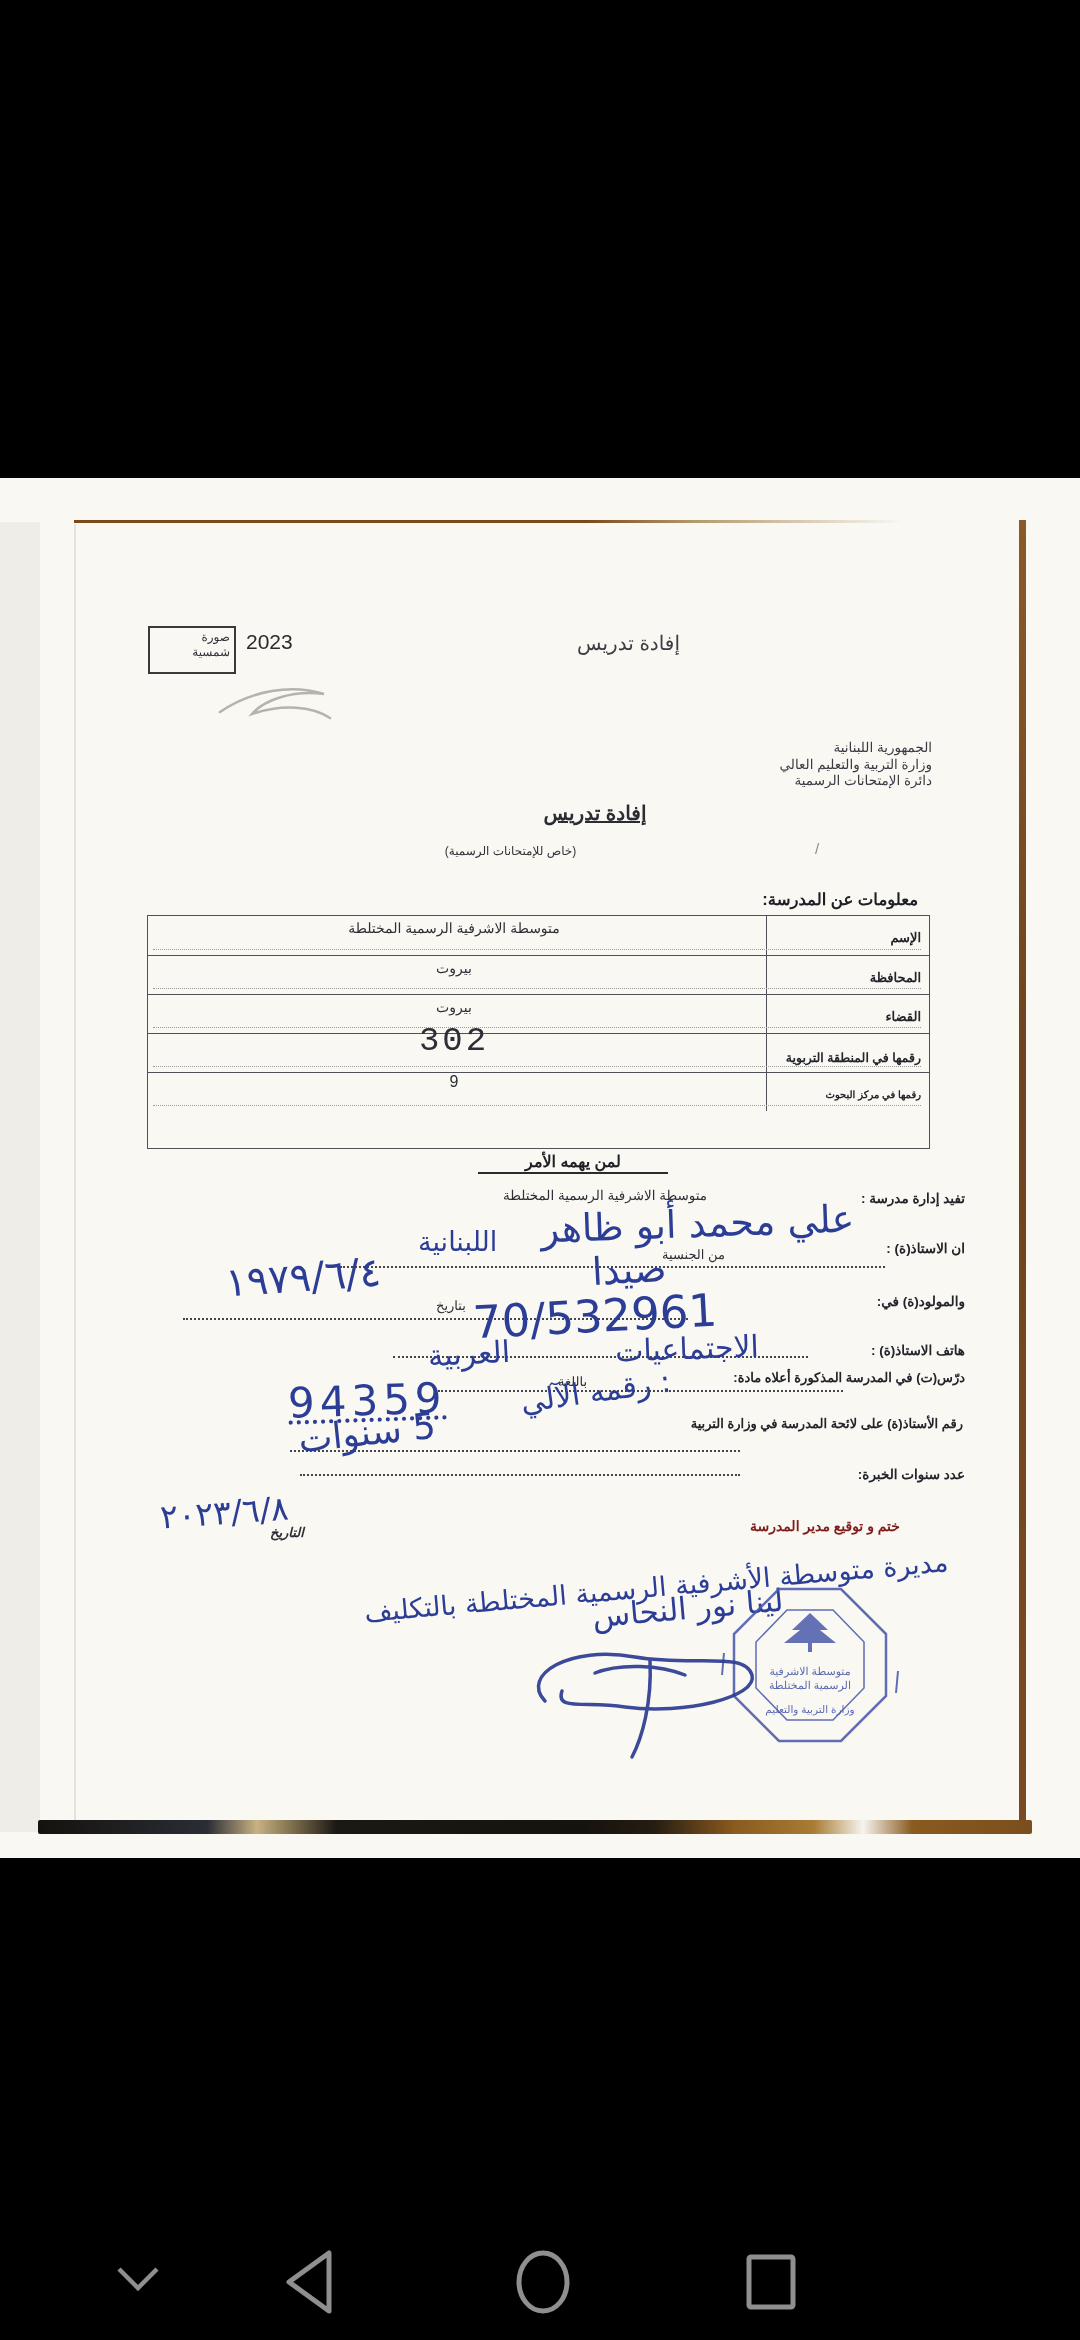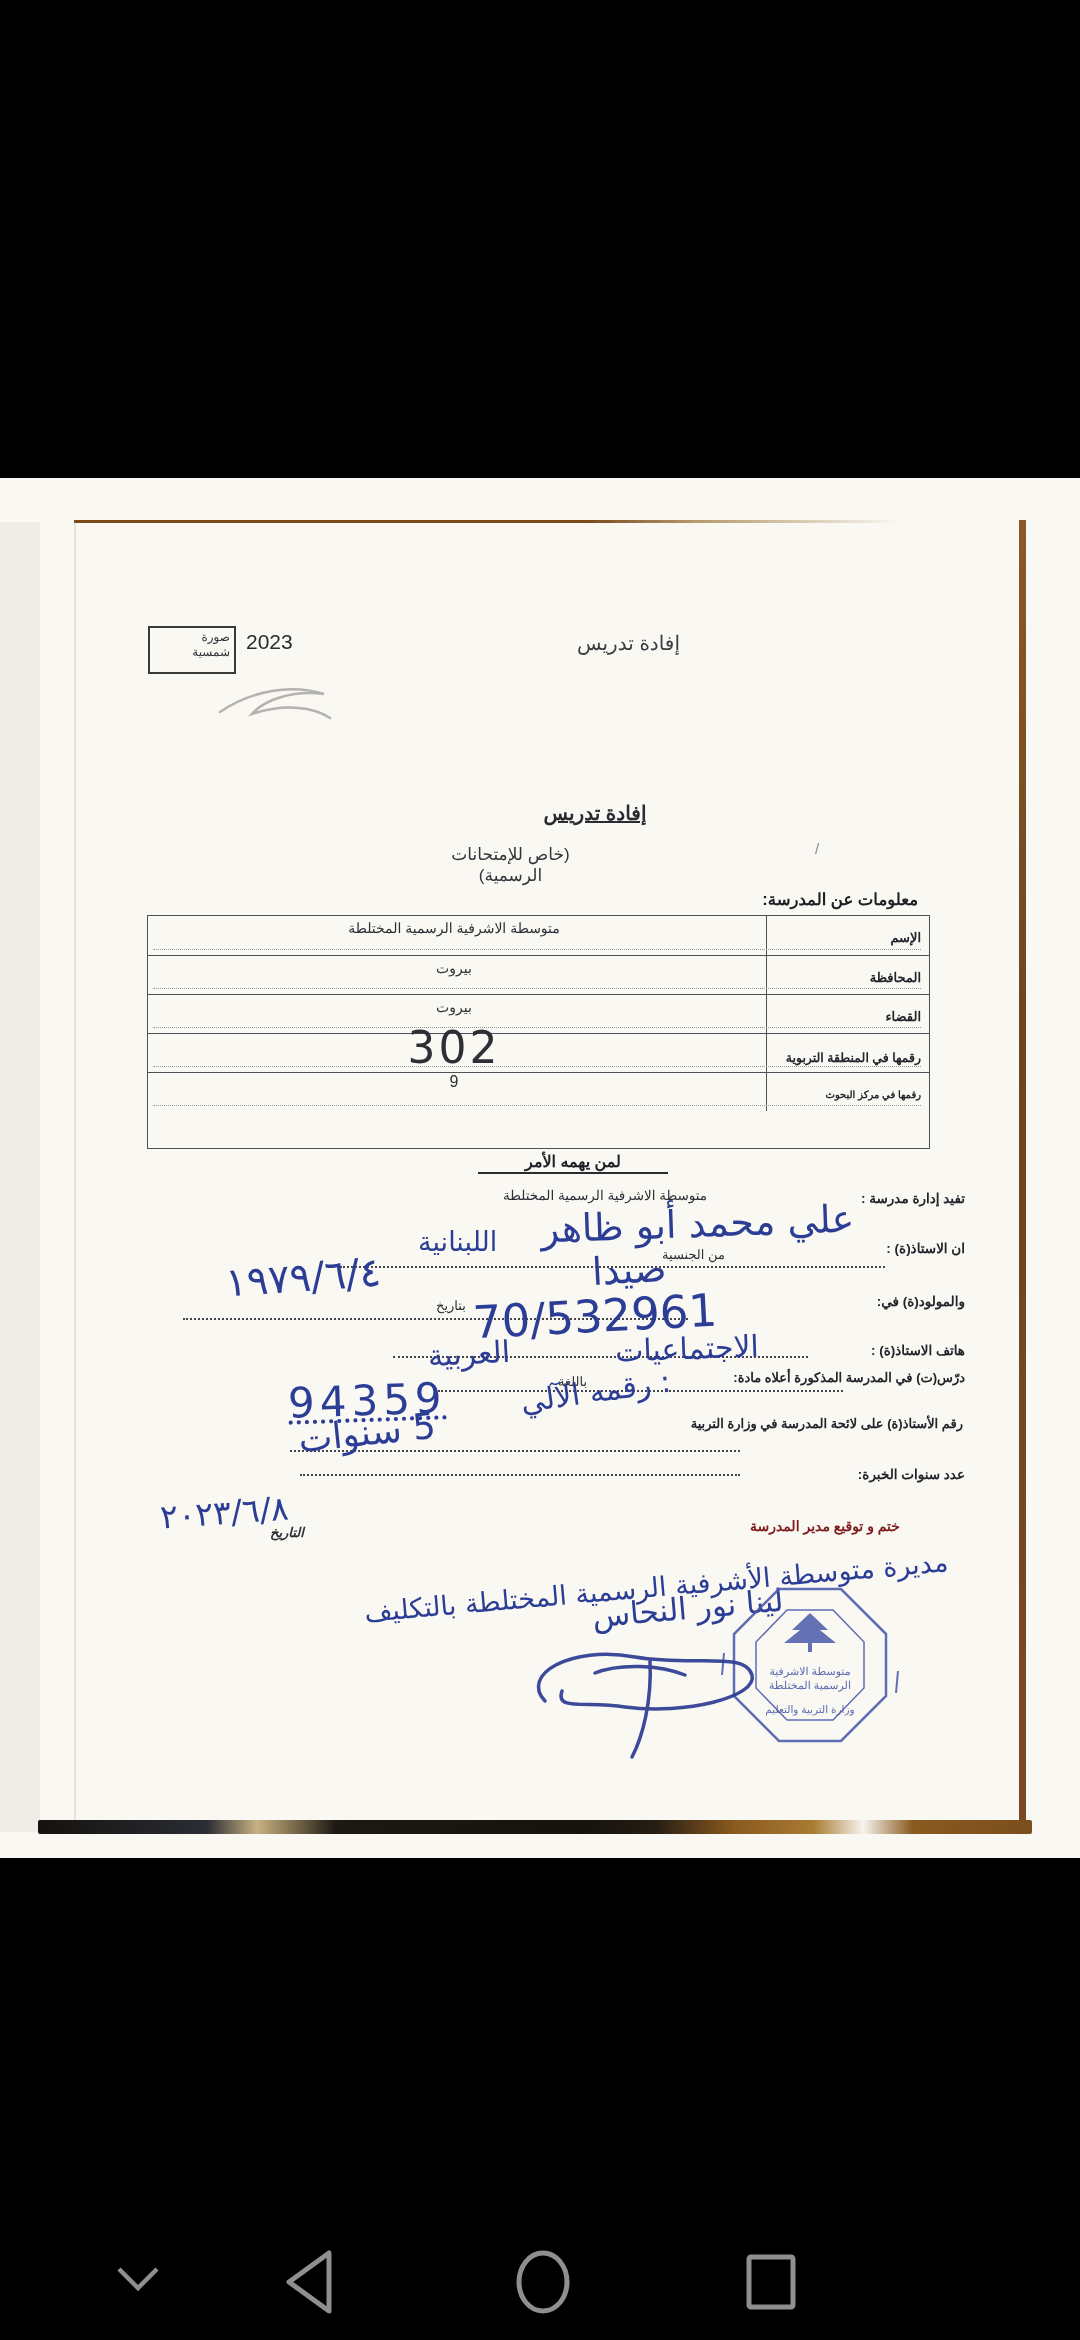--- a/index.html
+++ b/index.html
@@ -47,24 +47,30 @@
   <div class="abs" style="left:148px;top:148px;width:88px;height:48px;border:2px solid #3a3a3a;direction:rtl;
        font-size:12px;color:#33333b;padding:2px 4px 0 0;box-sizing:border-box;line-height:15px;">
     <div>صورة</div>
     <div>شمسية</div>
   </div>
 
   <svg class="abs" style="left:212px;top:200px;" width="170" height="56" viewBox="0 0 170 56">
     <path d="M8 34 C40 12 80 6 112 16 C80 12 52 22 40 36 C70 26 100 28 118 40" fill="none" stroke="#b5b3ae" stroke-width="2.5" stroke-linecap="round"></path>
   </svg>
 
+  <div class="abs" style="left:640px;top:262px;width:292px;text-align:right;direction:rtl;font-size:13.5px;
+       line-height:16.5px;color:#3a3a44;">
+    <div>الجمهورية اللبنانية</div>
+    <div>وزارة التربية والتعليم العالي</div>
+    <div>دائرة الإمتحانات الرسمية</div>
+  </div>
 
   <div class="abs print" style="left:530px;top:323px;width:130px;text-align:center;font-size:20px;font-weight:700;
        text-decoration:underline;direction:rtl;color:#2b2b33;">إفادة تدريس</div>
-  <div class="abs print" style="left:438px;top:366px;width:145px;text-align:center;font-size:17px;direction:rtl;color:#33333b;">(خاص للإمتحانات الرسمية)</div>
+  <div class="abs print" style="left:438px;top:366px;width:145px;text-align:center;font-size:12px;direction:rtl;color:#33333b;">(خاص للإمتحانات الرسمية)</div>
   <div class="abs" style="left:815px;top:362px;font-size:15px;color:#8a8a8a;">/</div>
 
   <div class="abs" style="left:713px;top:412px;width:205px;text-align:right;direction:rtl;font-size:16.5px;
        font-weight:700;color:#1f1f26;">معلومات عن المدرسة:</div>
 
   <div class="abs table">
     <div class="trow">
       <div class="tlabel">الإسم</div>
       <div class="tvalue">متوسطة الاشرفية الرسمية المختلطة</div>
       <div class="tguide"></div>
@@ -74,21 +80,21 @@
       <div class="tvalue">بيروت</div>
       <div class="tguide"></div>
     </div>
     <div class="trow">
       <div class="tlabel">القضاء</div>
       <div class="tvalue">بيروت</div>
       <div class="tguide"></div>
     </div>
     <div class="trow trow-tall">
       <div class="tlabel" style="font-size:12.5px;">رقمها في المنطقة التربوية</div>
-      <div class="tvalue hw" style="top:-12px;font-size:44px;letter-spacing:3px;">302</div>
+      <div class="tvalue hw" style="top:-12px;font-size:34px;letter-spacing:3px;font-family:Liberation Mono, monospace;">302</div>
       <div class="tguide"></div>
     </div>
     <div class="trow trow-tall">
       <div class="tlabel" style="font-size:10px;">رقمها في مركز البحوث</div>
       <div class="tvalue" style="font-size:16px;top:0;">9</div>
       <div class="tguide"></div>
     </div>
   </div>
 
   <div class="abs" style="left:478px;top:674px;width:190px;text-align:center;direction:rtl;font-size:16px;

